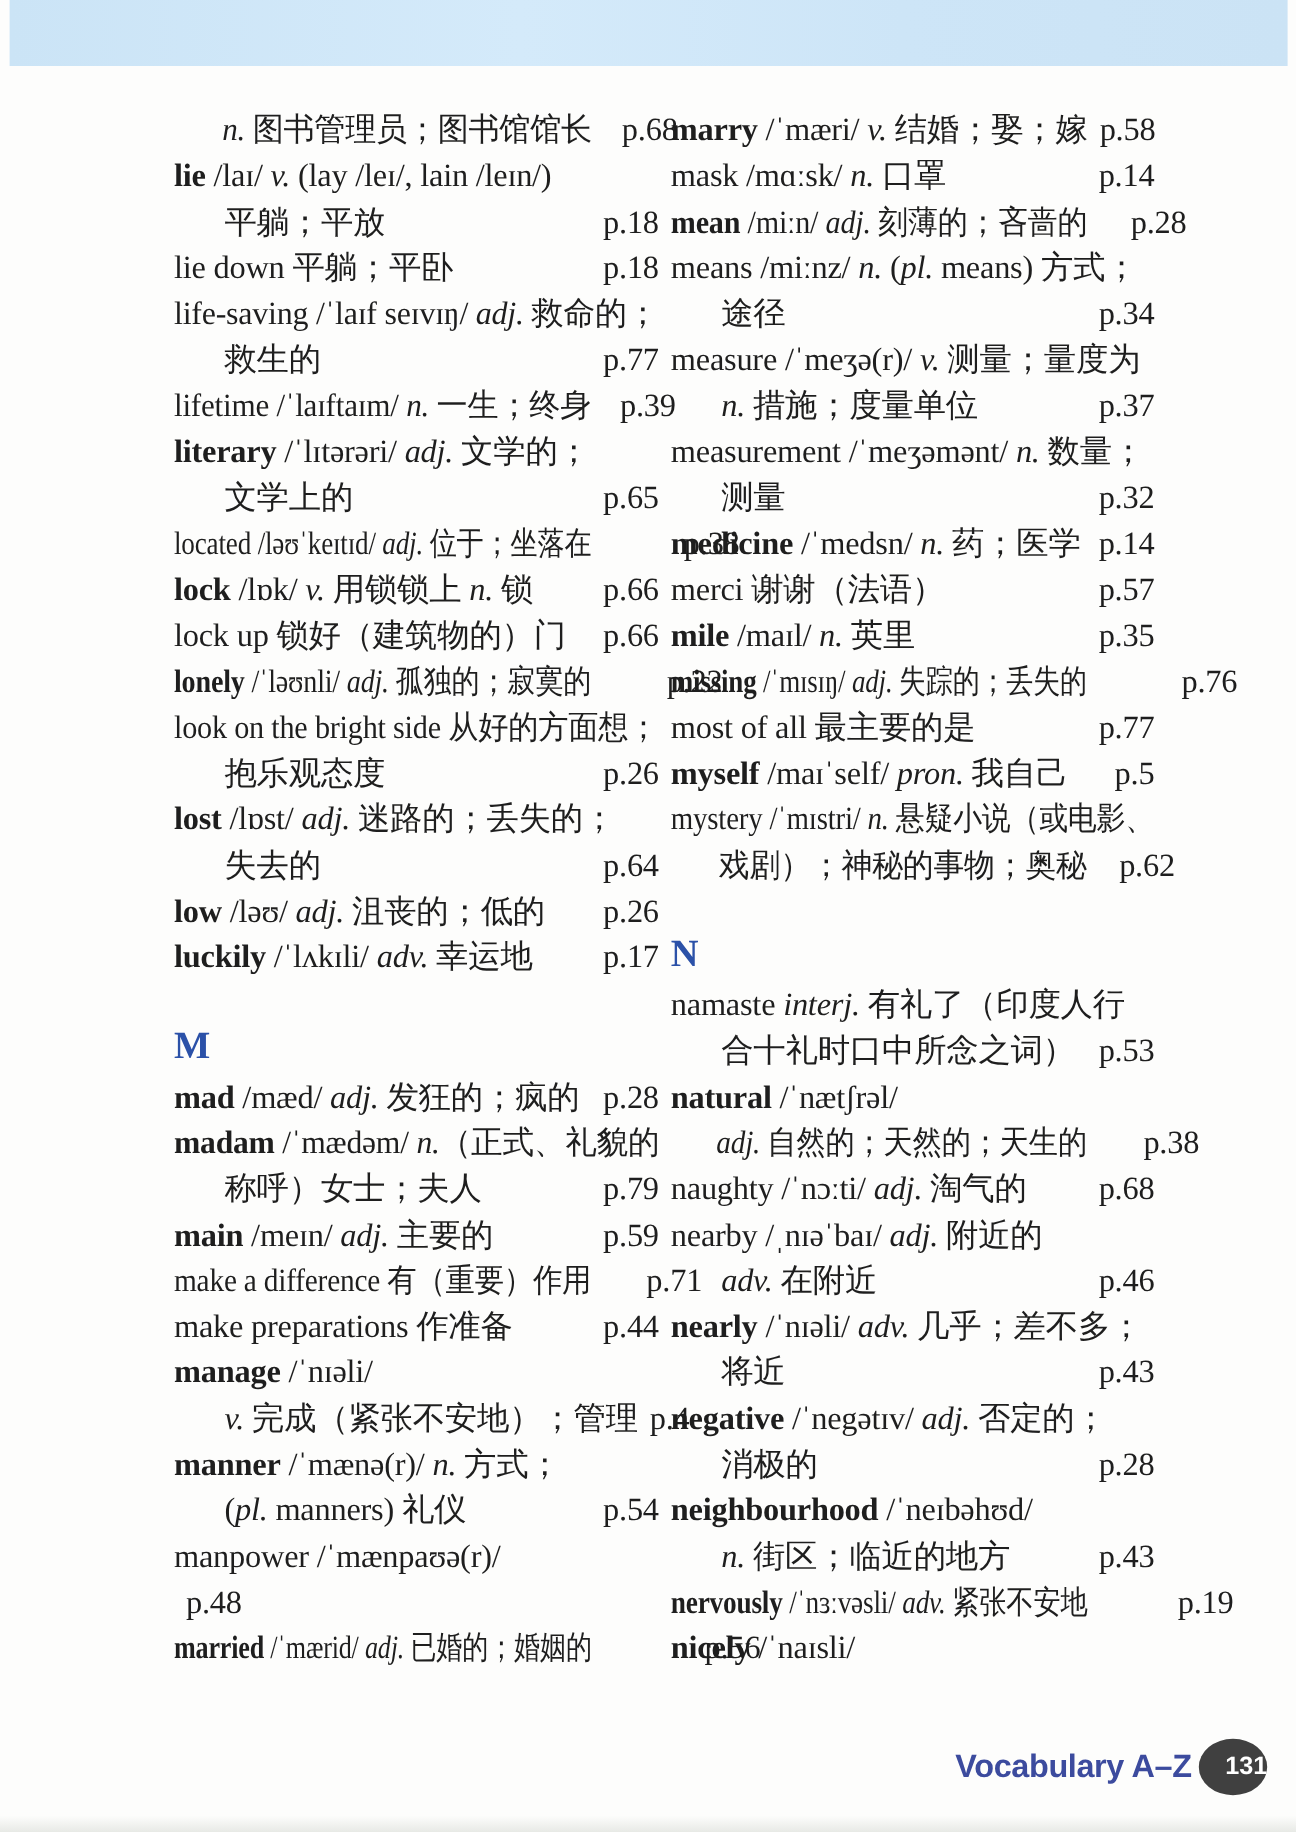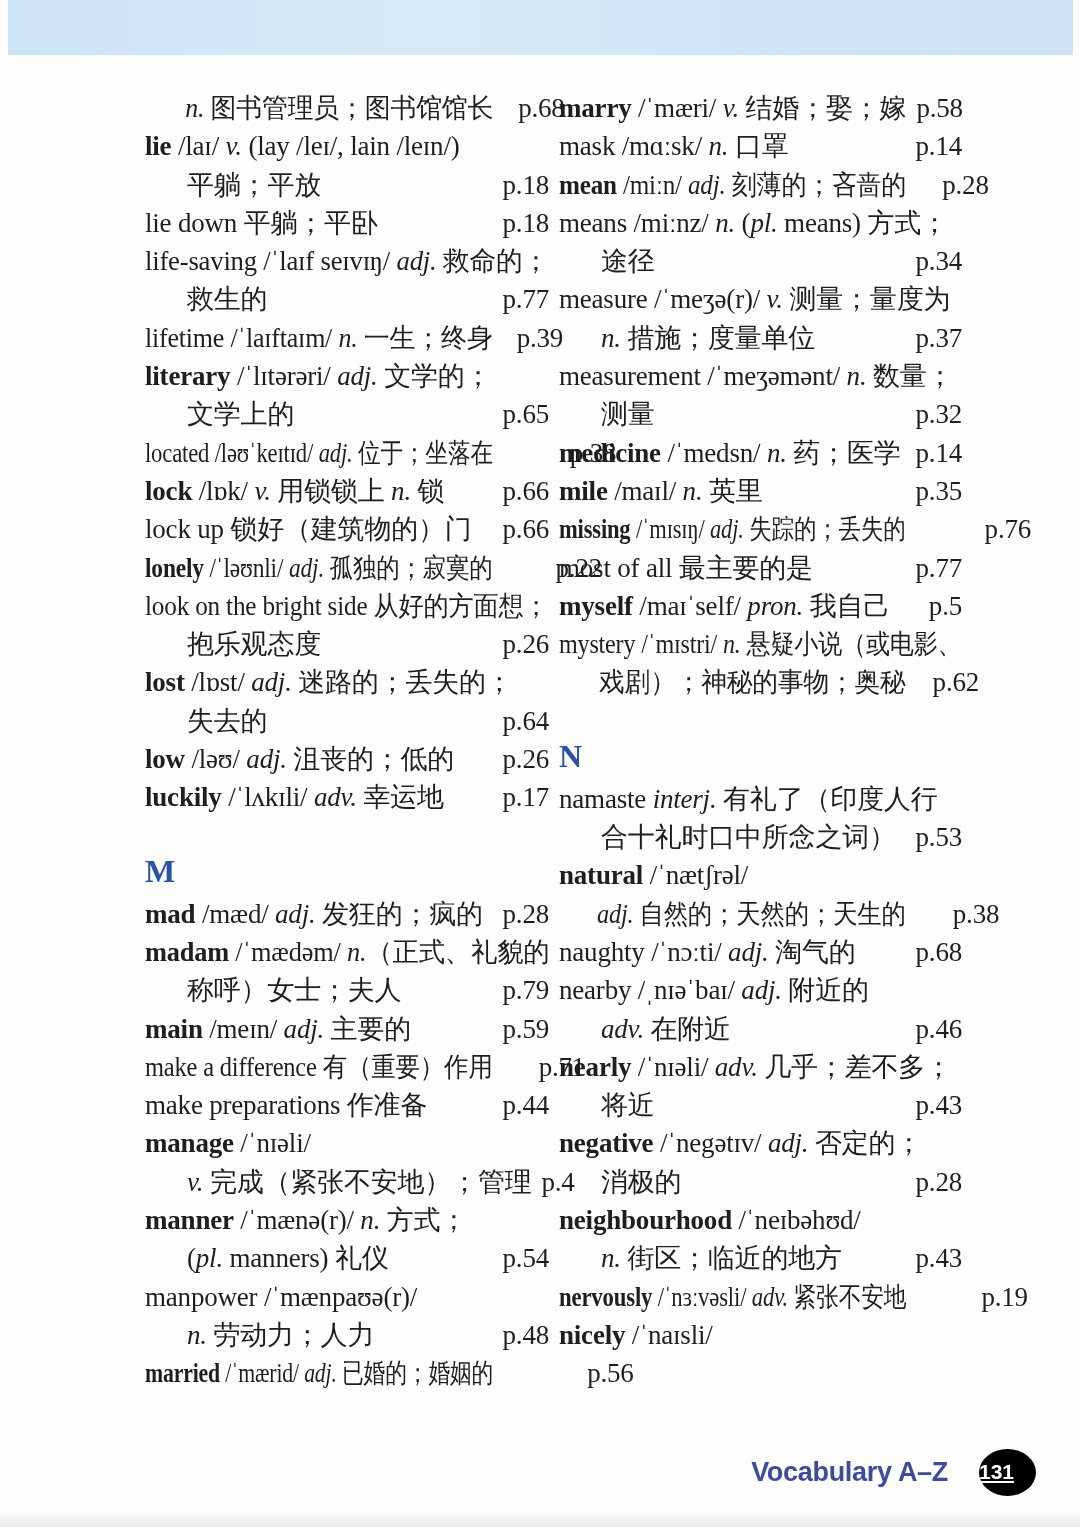--- a/index.html
+++ b/index.html
@@ -38,45 +38,44 @@
     margin-top: 30px;
     height: 48px;
     line-height: 48px;
     font-weight: 700;
     font-size: 32px;
     color: #2b51a8;
   }
   .footer {
     position: absolute;
     top: 1447px;
-    right: 44px;
+    right: 24px;
     height: 50px;
     display: flex;
     align-items: center;
-    gap: 31px;
+    gap: 6px;
     font-family: "Liberation Sans", "DejaVu Sans", sans-serif;
   }
   .footer-label {
     font-weight: 700;
     font-size: 27px;
     color: #3c4b9e;
     letter-spacing: -0.3px;
   }
   .badge {
     width: 57px;
     height: 47px;
     border-radius: 50%;
-    background: #000000;
+    background: #404040;
     color: #ffffff;
     display: flex;
     align-items: center;
-    justify-content: flex-start;
+    justify-content: flex-end;
     font-size: 21px;
     font-weight: 700;
-    text-decoration: underline;
   }
   .bottom-edge {
     position: absolute;
     left: 0; right: 0; bottom: 0; height: 14px;
     background: linear-gradient(180deg, #fdfdfc 0%, #e7e9e5 100%);
   }
 </style>
 </head>
 <body>
 
@@ -190,21 +189,20 @@
         <span class="txt"><span class="b">manner</span><span> /ˈmænə(r)/ </span><span class="i">n.</span><span> 方式；</span></span>
       </div>
       <div class="row indent">
         <span class="txt"><span>(</span><span class="i">pl.</span><span> manners) 礼仪</span></span>
         <span class="pg">p.54</span>
       </div>
       <div class="row">
         <span class="txt"><span>manpower /ˈmænpaʊə(r)/</span></span>
       </div>
       <div class="row indent">
-        <span class="txt"><span class="i">n.</span><span> 劳动力；人力</span></span>
         <span class="pg">p.48</span>
       </div>
       <div class="row">
         <span class="txt" style="transform-origin: left center; transform: scaleX(0.8056);"><span class="b">married</span><span> /ˈmærid/ </span><span class="i">adj.</span><span> 已婚的；婚姻的</span></span>
         <span class="pg">p.56</span>
       </div>
     </div>
   <div class="col col-right">
       <div class="row">
         <span class="txt"><span class="b">marry</span><span> /ˈmæri/ </span><span class="i">v.</span><span> 结婚；娶；嫁</span></span>
@@ -235,20 +233,24 @@
       <div class="row">
         <span class="txt"><span>measurement /ˈmeʒəmənt/ </span><span class="i">n.</span><span> 数量；</span></span>
       </div>
       <div class="row indent">
         <span class="txt"><span>测量</span></span>
         <span class="pg">p.32</span>
       </div>
       <div class="row">
         <span class="txt"><span class="b">medicine</span><span> /ˈmedsn/ </span><span class="i">n.</span><span> 药；医学</span></span>
         <span class="pg">p.14</span>
+      </div>
+      <div class="row">
+        <span class="txt"><span>merci 谢谢（法语）</span></span>
+        <span class="pg">p.57</span>
       </div>
       <div class="row">
         <span class="txt"><span class="b">mile</span><span> /maɪl/ </span><span class="i">n.</span><span> 英里</span></span>
         <span class="pg">p.35</span>
       </div>
       <div class="row">
         <span class="txt" style="transform-origin: left center; transform: scaleX(0.8341);"><span class="b">missing</span><span> /ˈmɪsɪŋ/ </span><span class="i">adj.</span><span> 失踪的；丢失的</span></span>
         <span class="pg">p.76</span>
       </div>
       <div class="row">

